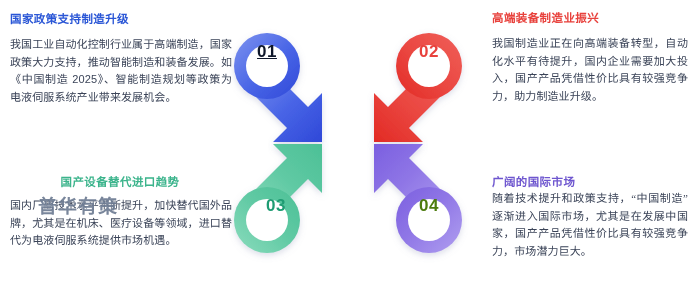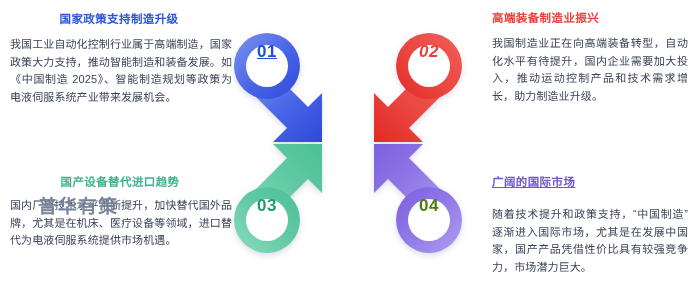--- a/index.html
+++ b/index.html
@@ -34,34 +34,34 @@
   }
   .block-body {
     font-size: 11px;
     line-height: 17.5px;
     color: #3b4458;
     margin: 0;
     letter-spacing: 0.1px;
   }
 
   .block-tl { left: 10px;  top: 12px;  width: 222px; }
-  .block-tl .block-title { color: #2a56d6; text-align: center; padding-right: 4px; }
+  .block-tl .block-title { color: #2a56d6; text-align: left; padding-right: 4px; }
   .block-tl .block-body  { text-align: justify; text-align-last: left; }
 
   .block-tr { left: 492px; top: 11px;  width: 196px; }
   .block-tr .block-title { color: #e8413c; text-align: left; font-family: Liberation Mono, monospace; }
   .block-tr .block-body  { text-align: justify; text-align-last: left; }
 
   .block-bl { left: 10px;  top: 175px; width: 222px; }
   .block-bl .block-title { color: #3cb48c; text-align: center; padding-right: 2px; margin-bottom: 7px; }
   .block-bl .block-body  { text-align: justify; text-align-last: left; }
 
   .block-br { left: 492px; top: 175px; width: 196px; }
-  .block-br .block-title { color: #6e56cf; text-align: left; margin-bottom: 16px; text-decoration: underline; }
-  .block-br .block-body  { text-align: justify; text-align-last: left; }
+  .block-br .block-title { color: #6e56cf; text-align: left; margin-bottom: 0; }
+  .block-br .block-body  { text-align: justify; text-align-last: left; font-family: Liberation Serif, serif; }
 
   
   .watermark {
     position: absolute;
     left: 38px;
     top: 191px;
     font-size: 19px;
     font-weight: bold;
     color: #6e7c93;
     opacity: 0.92;
@@ -85,36 +85,36 @@
     width: 46px;
     text-align: center;
     font-size: 17px;
     font-weight: bold;
     font-family: "Liberation Sans", "DejaVu Sans", sans-serif;
     letter-spacing: 0.5px;
     pointer-events: none;
   }
   .num-01 { left: 22px;  top: 40px;  color: #2a46d6; }
   .num-02 { left: 184px; top: 40px;  color: #e8413c; }
-  .num-03 { left: 22px;  top: 194px; color: #1f9c73; }
+  .num-03 { left: 31px;  top: 194px; color: #1f9c73; }
   .num-04 { left: 184px; top: 194px; color: #5b43b8; }
 </style>
 </head>
 <body>
 
 <div class="infographic">
 
   <div class="block block-tl">
     <div class="block-title" style="color: rgb(42, 86, 214);">国家政策支持制造升级</div>
     <div class="block-body">我国工业自动化控制行业属于高端制造，国家政策大力支持，推动智能制造和装备发展。如《中国制造 2025》、智能制造规划等政策为电液伺服系统产业带来发展机会。</div>
   </div>
 
   <div class="block block-tr">
     <div class="block-title" style="color: rgb(232, 65, 60);">高端装备制造业振兴</div>
-    <div class="block-body">我国制造业正在向高端装备转型，自动化水平有待提升，国内企业需要加大投入，推动运动控制产品和技术需求增长，助力制造业升级。</div>
+    <div class="block-body">我国制造业正在向高端装备转型，自动化水平有待提升，国内企业需要加大投入，国产产品凭借性价比具有较强竞争力，助力制造业升级。</div>
   </div>
 
   <div class="block block-bl">
     <div class="block-title" style="color: rgb(60, 180, 140);">国产设备替代进口趋势</div>
     <div class="block-body">国内厂商技术水平不断提升，加快替代国外品牌，尤其是在机床、医疗设备等领域，进口替代为电液伺服系统提供市场机遇。</div>
   </div>
 
   <div class="block block-br">
     <div class="block-title" style="color: rgb(110, 86, 207);">广阔的国际市场</div>
     <div class="block-body">随着技术提升和政策支持，“中国制造”逐渐进入国际市场，尤其是在发展中国家，国产产品凭借性价比具有较强竞争力，市场潜力巨大。</div>
@@ -192,19 +192,19 @@
                  L 152 191
                  L 152 142
                  L 201 142
                  L 187 156
                  L 228 197 Z" fill="url(#gradPurple)"></path>
         <circle cx="207" cy="218" r="33" fill="url(#gradPurple)"></circle>
         <circle cx="207" cy="218" r="21" fill="#ffffff"></circle>
       </g>
     </svg>
 
-    <div class="num num-01" style="color: #1d4ed8; text-decoration: underline;">01</div>
-    <div class="num num-02" style="color: rgb(232, 65, 60); font-style: italic;">02</div>
+    <div class="num num-01" style="color: #0f172a; text-decoration: underline;">01</div>
+    <div class="num num-02" style="color: rgb(232, 65, 60);">02</div>
     <div class="num num-03" style="color: rgb(31, 156, 115);">03</div>
     <div class="num num-04" style="color: #4d7c0f;">04</div>
   </div>
 
 </div>
 
 </body></html>

